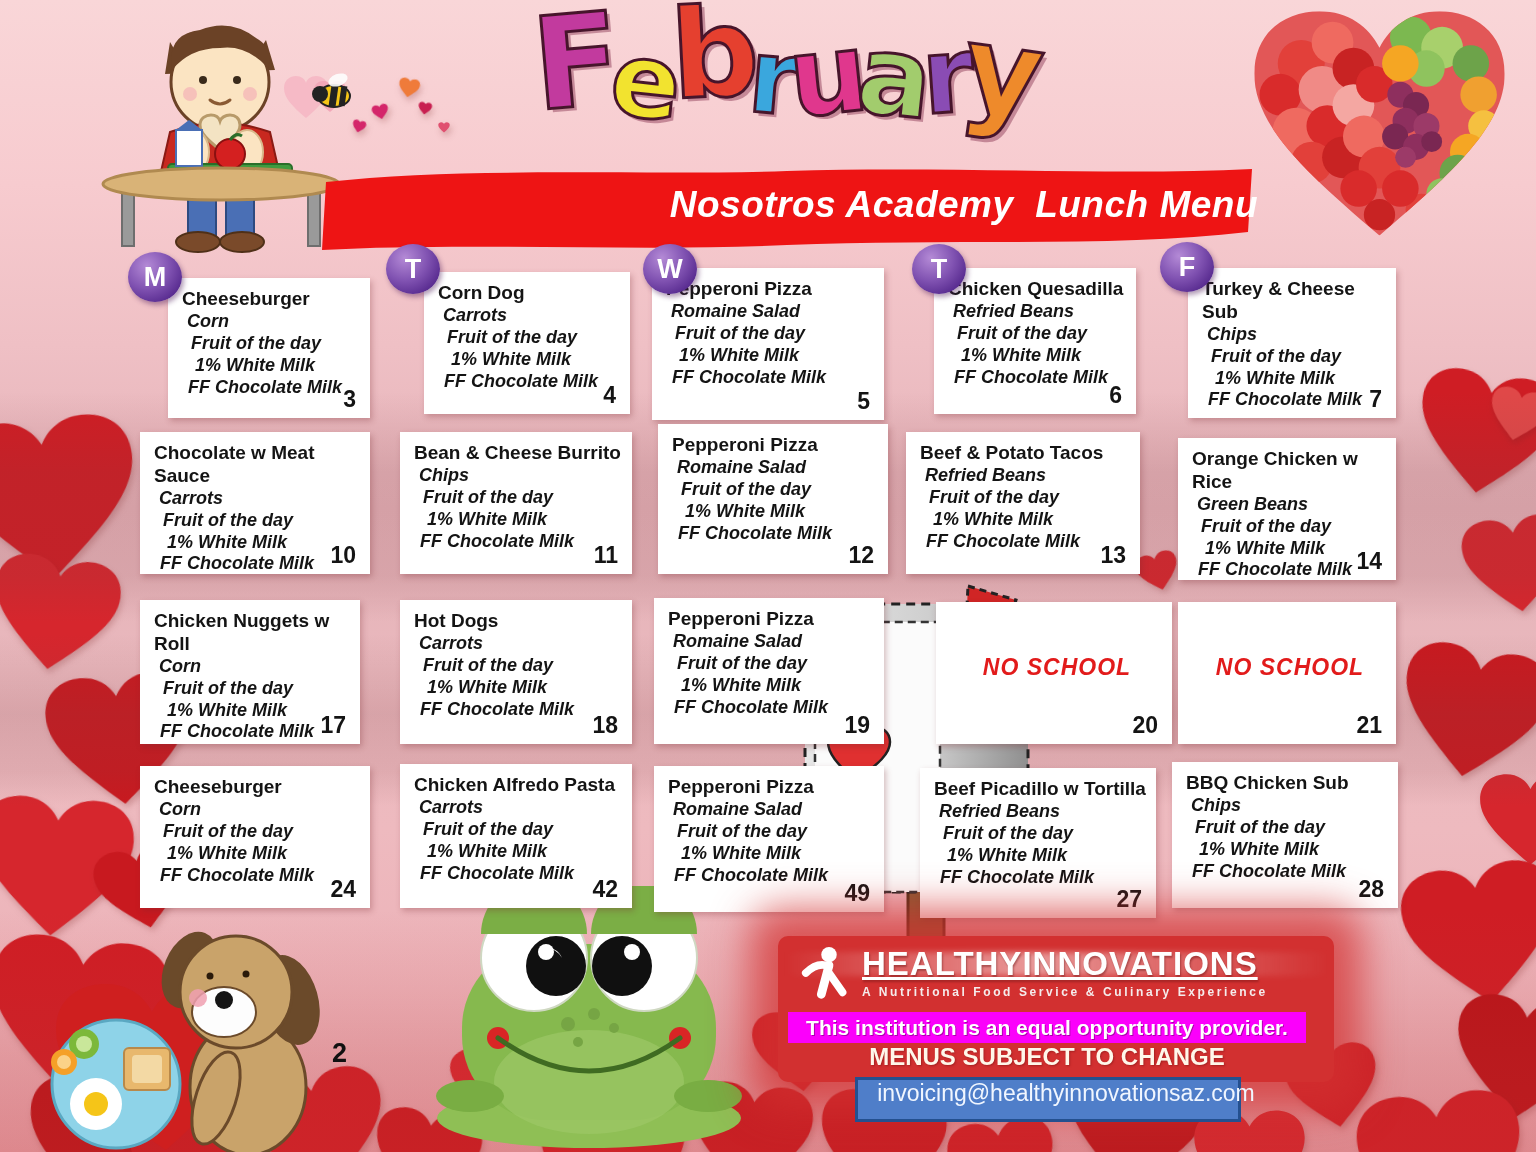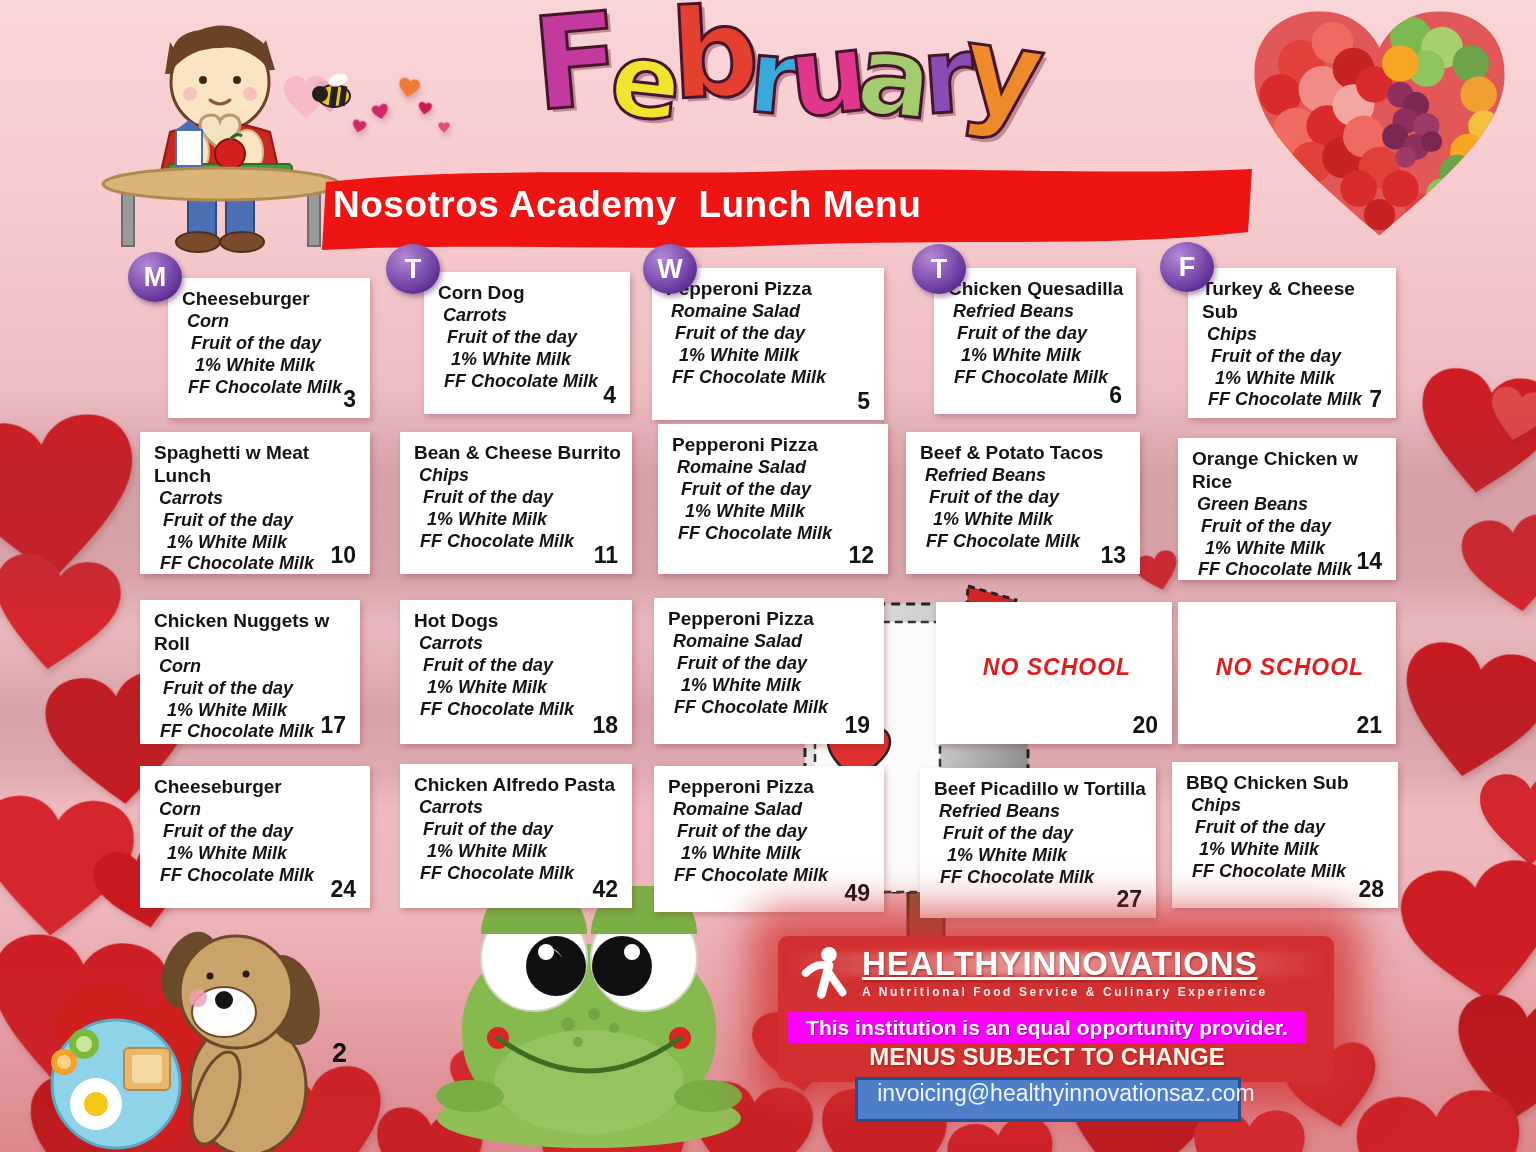--- a/index.html
+++ b/index.html
@@ -13,22 +13,22 @@
   .hearts,.cliparts{position:absolute;inset:0;z-index:1;}
   .hearts svg{position:absolute;filter:drop-shadow(2px 4px 3px rgba(120,30,30,.25));}
   .cliparts svg{position:absolute;}
   
   .title{position:absolute;left:408px;top:-10px;width:760px;display:flex;justify-content:center;align-items:flex-start;z-index:3;}
   .flet{font-family:"DejaVu Sans",sans-serif;font-weight:bold;font-size:112px;line-height:1;margin:0 -5px;
         -webkit-text-stroke:3px #47152b;text-shadow:4px 4px 0 rgba(121,30,62,.40);}
   
   .ribbon{position:absolute;left:316px;top:160px;width:942px;height:96px;z-index:3;}
   .ribbon svg{position:absolute;inset:0;}
-  .ribbon-text{position:absolute;left:17px;right:0;top:24px;text-align:left;color:#ffffff;
-        font-size:37px;font-weight:bold;white-space:pre;letter-spacing:.5px;}
+  .ribbon-text{position:absolute;left:4px;right:0;top:24px;text-align:right;color:#ffffff;
+        font-size:37px;font-weight:bold;white-space:pre;letter-spacing:.5px;font-style:italic;}
   
   .cal{position:absolute;inset:0;z-index:3;}
   .card{position:absolute;background:#ffffff;box-shadow:2px 3px 6px rgba(120,40,45,.30);
         color:#141414;padding:10px 8px 22px 14px;box-sizing:border-box;}
   .entree{font-size:19px;font-weight:bold;line-height:1.2;}
   .mitem{font-size:18px;font-weight:bold;font-style:italic;line-height:1.22;}
   .mitem:nth-child(2){margin-left:5px;}
   .mitem:nth-child(3){margin-left:9px;}
   .mitem:nth-child(4){margin-left:13px;}
   .mitem:nth-child(5){margin-left:6px;}
@@ -379,21 +379,21 @@
       </div>
       <div class="card" style="left: 1188px; top: 268px; width: 208px; height: 150px;">
         <div class="entree">Turkey &amp; Cheese Sub</div>
         <div class="mitem">Chips</div>
         <div class="mitem">Fruit of the day</div>
         <div class="mitem">1% White Milk</div>
         <div class="mitem">FF Chocolate Milk</div>
         <div class="cdate">7</div>
       </div>
       <div class="card" style="left: 140px; top: 432px; width: 230px; height: 142px;">
-        <div class="entree">Spaghetti w Meat Lunch</div>
+        <div class="entree">Chocolate w Meat Sauce</div>
         <div class="mitem">Carrots</div>
         <div class="mitem">Fruit of the day</div>
         <div class="mitem">1% White Milk</div>
         <div class="mitem">FF Chocolate Milk</div>
         <div class="cdate">10</div>
       </div>
       <div class="card" style="left: 400px; top: 432px; width: 232px; height: 142px;">
         <div class="entree">Bean &amp; Cheese Burrito</div>
         <div class="mitem">Chips</div>
         <div class="mitem">Fruit of the day</div>

